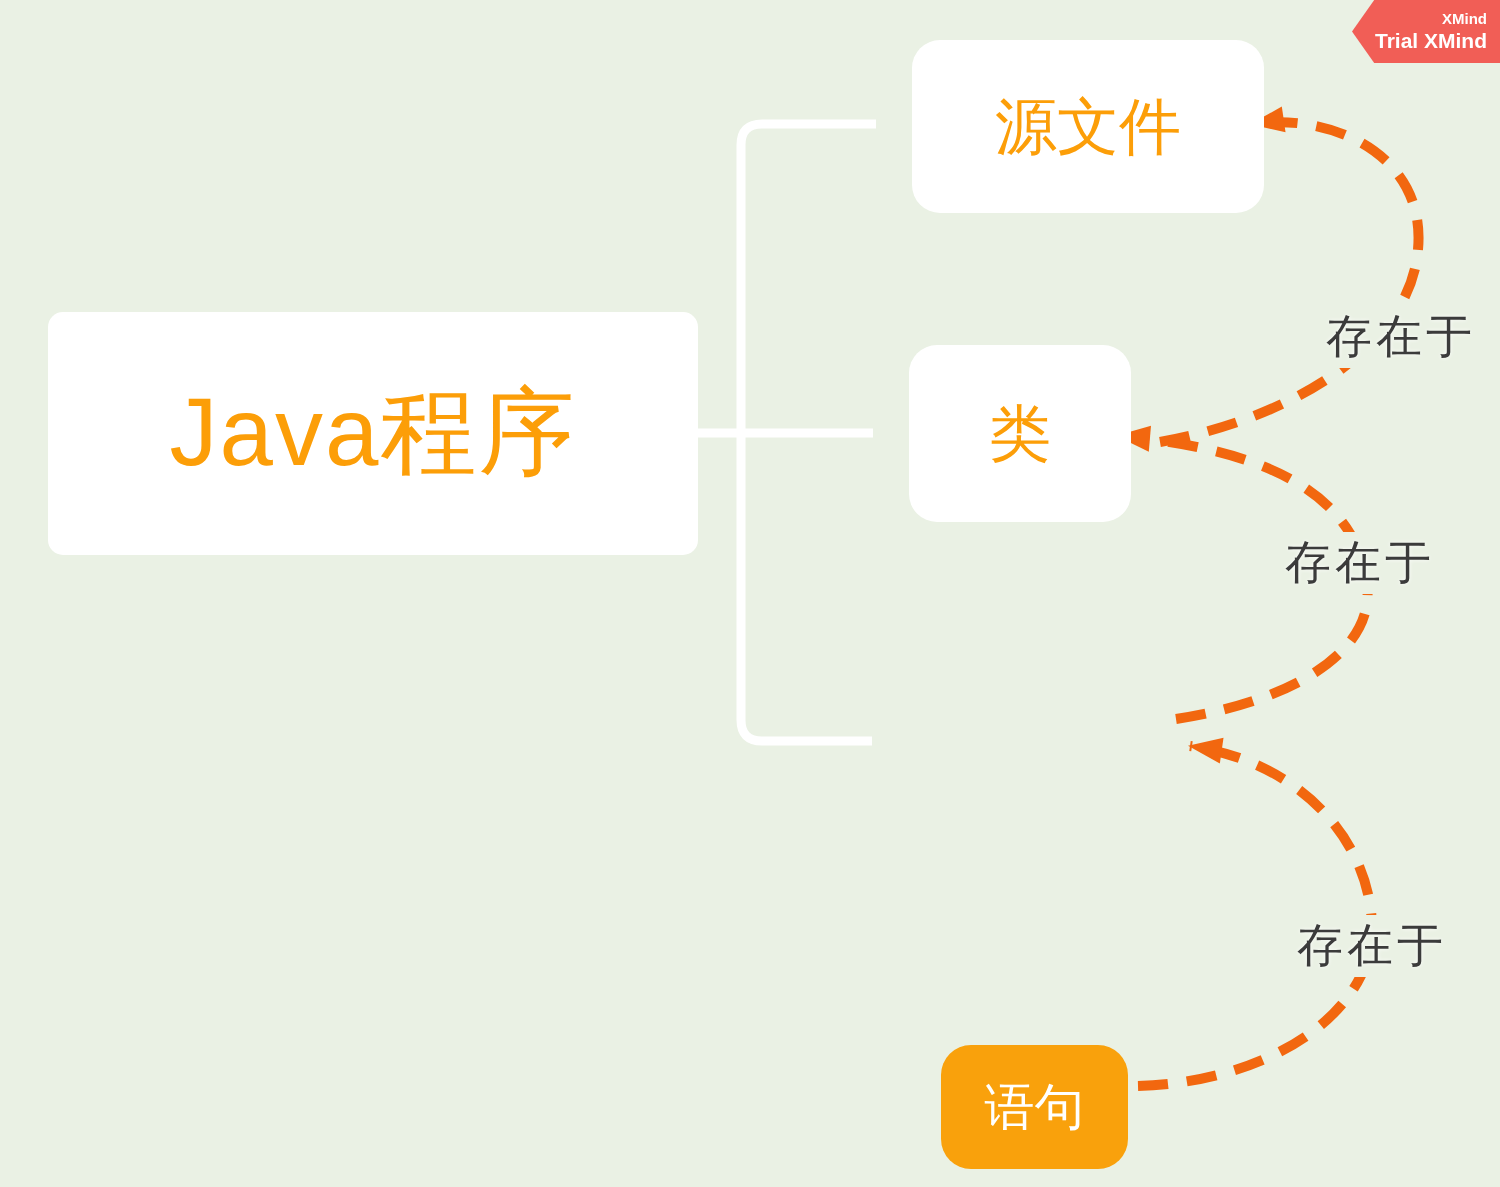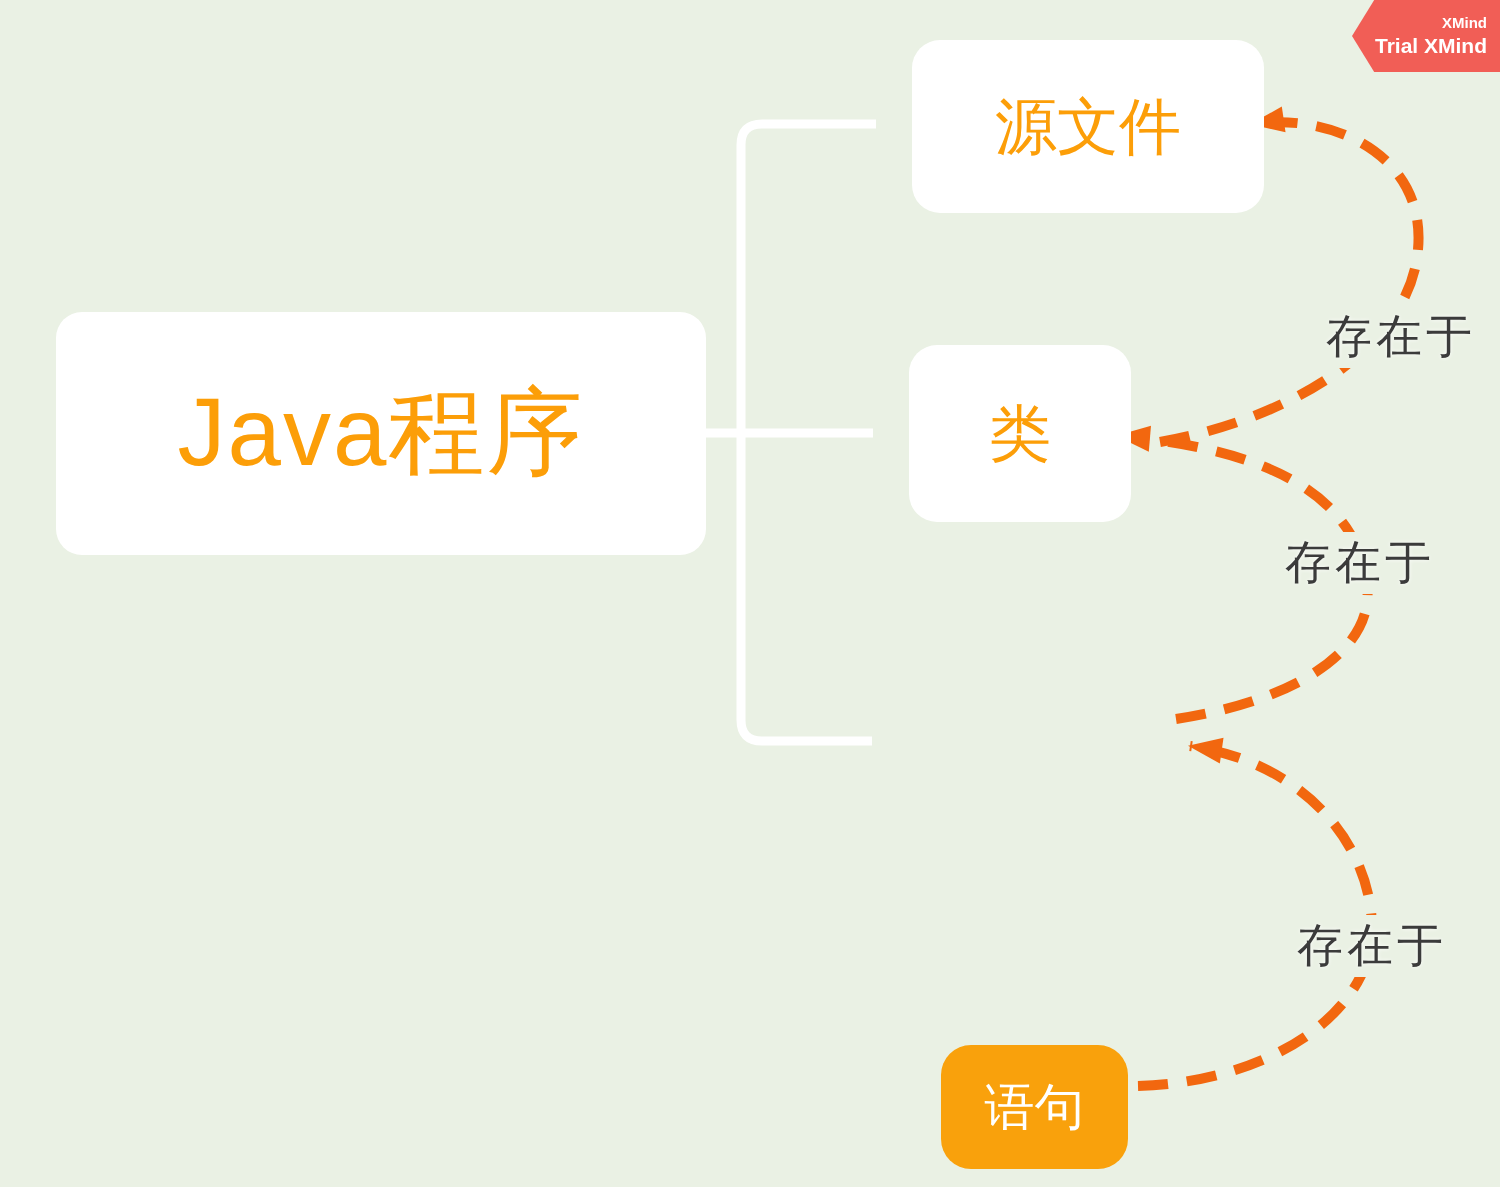--- a/index.html
+++ b/index.html
@@ -75,21 +75,21 @@
     padding: 0 5px;
     white-space: nowrap;
     text-shadow: 0 0 4px rgba(255,255,255,0.9);
   }
   .watermark {
     position: absolute;
     z-index: 4;
     top: 0;
     right: 0;
     width: 148px;
-    height: 72px;
+    height: 63px;
     background: var(--watermark-fill, #F15E56);
     color: var(--watermark-text, #FFFFFF);
     clip-path: polygon(15% 0, 100% 0, 100% 100%, 15% 100%, 0 50%);
     display: flex;
     flex-direction: column;
     align-items: flex-end;
     justify-content: center;
     box-sizing: border-box;
     padding-right: 13px;
     font-weight: bold;
@@ -110,21 +110,21 @@
     </defs>
 
     <path class="conn" d="M 876 124 H 762 Q 741 124 741 145 V 720 Q 741 741 762 741 H 872"></path>
     <path class="conn" d="M 690 433 H 873"></path>
 
     <path class="rel" marker-end="url(#ah)" d="M 1160 442 C 1285 420 1403 352 1417 258 C 1432 158 1335 112 1252 124"></path>
     <path class="rel" marker-end="url(#ah)" d="M 1176 719 C 1300 700 1375 648 1367 585 C 1358 505 1285 450 1118 436"></path>
     <path class="rel" marker-end="url(#ah)" d="M 1138 1086 C 1270 1082 1374 1012 1372 926 C 1370 842 1302 762 1190 746"></path>
   </svg>
 
-  <div class="topic root" style="left:56px; top:312px; width:650px; height:243px;">
+  <div class="topic root" style="left:48px; top:312px; width:650px; height:243px;border-radius:15px;">
     <span>Java程序</span>
   </div>
 
   <div class="topic child" style="left:876px; top:40px; width:352px; height:173px;">
     <span>源文件</span>
   </div>
 
   <div class="topic child" style="left:873px; top:345px; width:222px; height:177px;">
     <span>类</span>
   </div>

